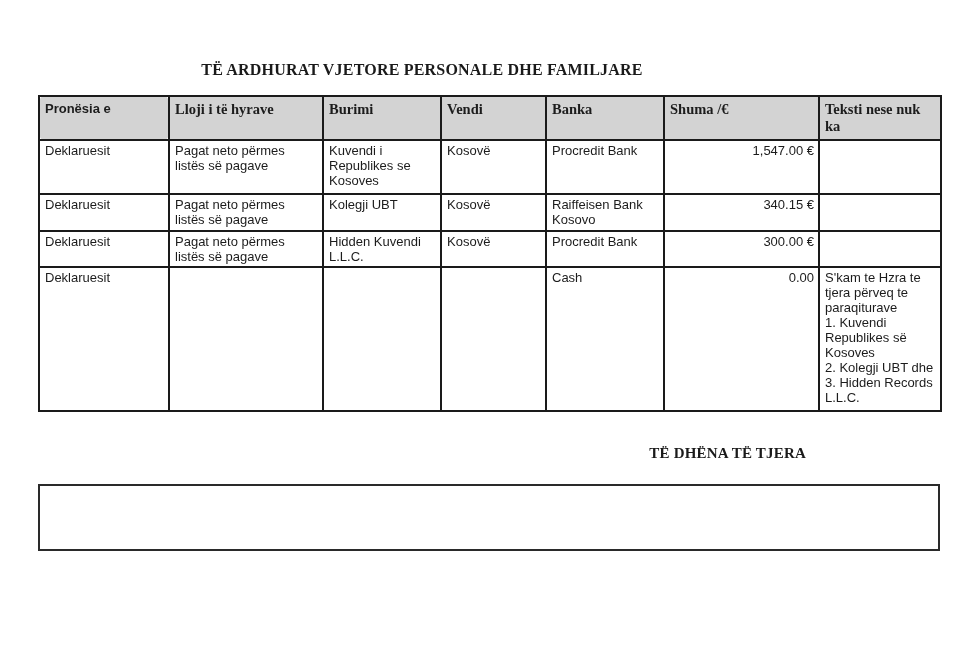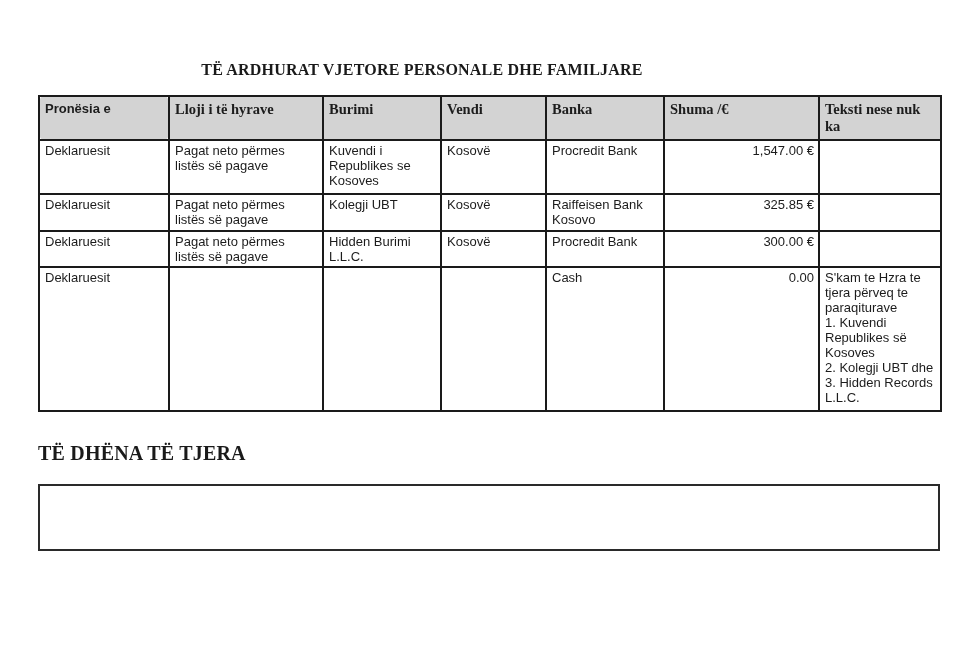--- a/index.html
+++ b/index.html
@@ -60,23 +60,23 @@
   tr.r1    { height: 37px; }
   tr.r2    { height: 36px; }
   tr.r3    { height: 144px; }
   tr.r4    { height: 37px; }
   td.amount { text-align: right; padding-right: 3px; margin-left: 43px; }
   td.note   { text-align: left; padding-right: 3px; white-space: pre-line; }
   .section-title {
     margin-top: 32px;
     font-family: "Liberation Serif", serif;
     font-weight: bold;
-    font-size: 20px;
+    font-size: 15px;
     line-height: 19px;
-    text-align: left;
+    text-align: right;
     letter-spacing: 0.2px;
     color: #1a1a1a;
   }
   .other-data-box {
     margin-top: 21px;
     width: 902px;
     height: 67px;
     border: 2px solid #2a2a2a;
     background: #ffffff;
     font-size: 13px;
@@ -120,27 +120,27 @@
         <td>Procredit Bank</td>
         <td class="amount">1,547.00 €</td>
         <td class="note"></td>
       </tr>
       <tr class="r1">
         <td>Deklaruesit</td>
         <td>Pagat neto përmes listës së pagave</td>
         <td>Kolegji UBT</td>
         <td>Kosovë</td>
         <td>Raiffeisen Bank Kosovo</td>
-        <td class="amount">325.85 €</td>
+        <td class="amount">340.15 €</td>
         <td class="note"></td>
       </tr>
       <tr class="r2">
         <td>Deklaruesit</td>
         <td>Pagat neto përmes listës së pagave</td>
-        <td>Hidden Burimi L.L.C.</td>
+        <td>Hidden Kuvendi L.L.C.</td>
         <td>Kosovë</td>
         <td>Procredit Bank</td>
         <td class="amount">300.00 €</td>
         <td class="note"></td>
       </tr>
       <tr class="r3">
         <td>Deklaruesit</td>
         <td></td>
         <td></td>
         <td></td>

